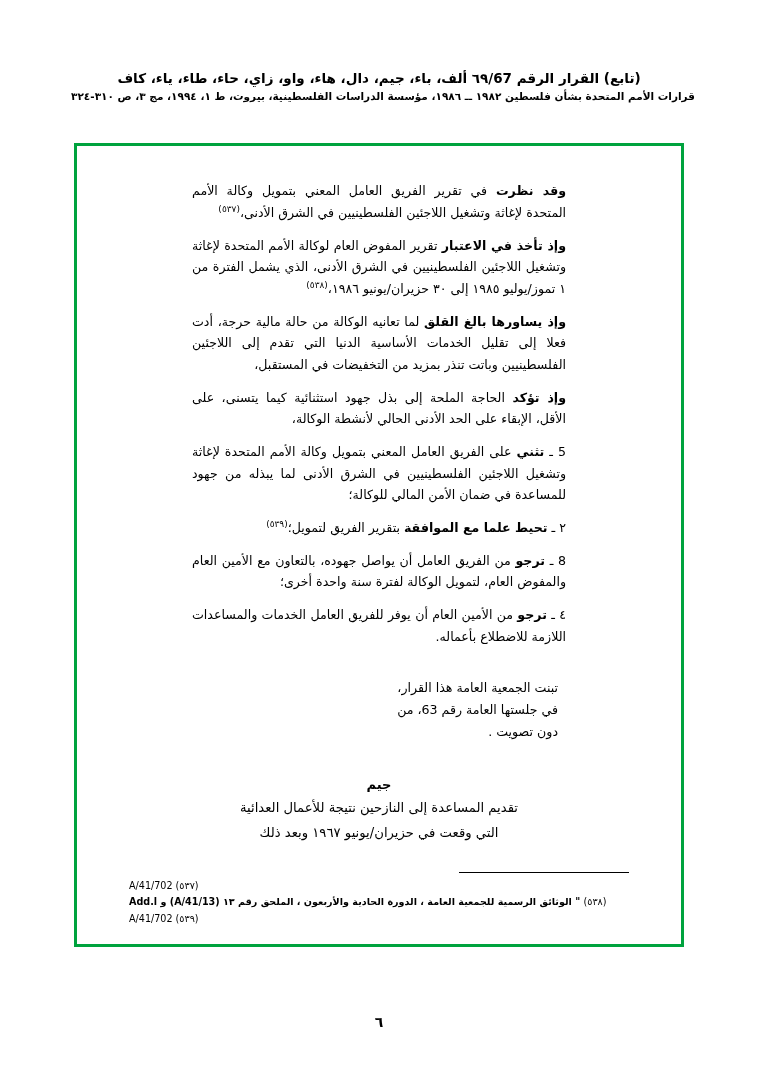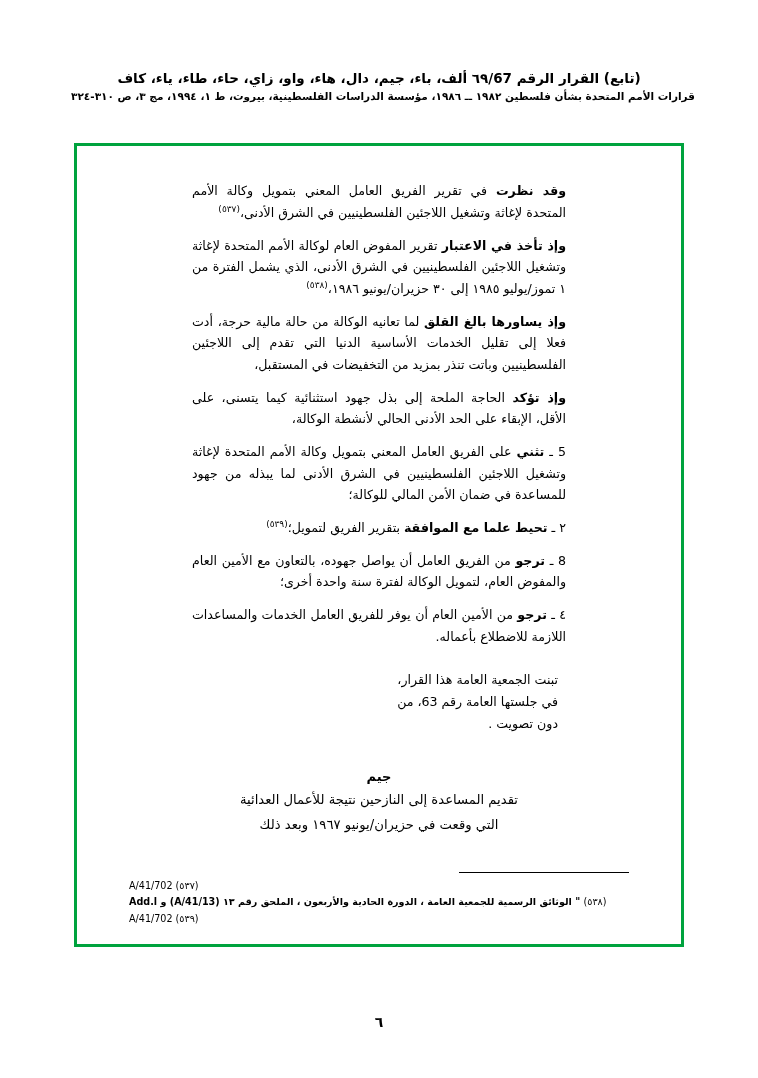--- a/index.html
+++ b/index.html
@@ -77,21 +77,21 @@
   }
   .b {
     font-weight: bold;
   }
   sup.fn {
     font-size: 9px;
     vertical-align: super;
     font-weight: normal;
   }
   .closing {
-    margin-top: 22px;
+    margin-top: 30px;
     font-size: 12.6px;
     line-height: 1.75;
     text-align: right;
     padding-right: 8px;
   }
   .closing div {
     margin: 0;
   }
   
   .section-letter {

